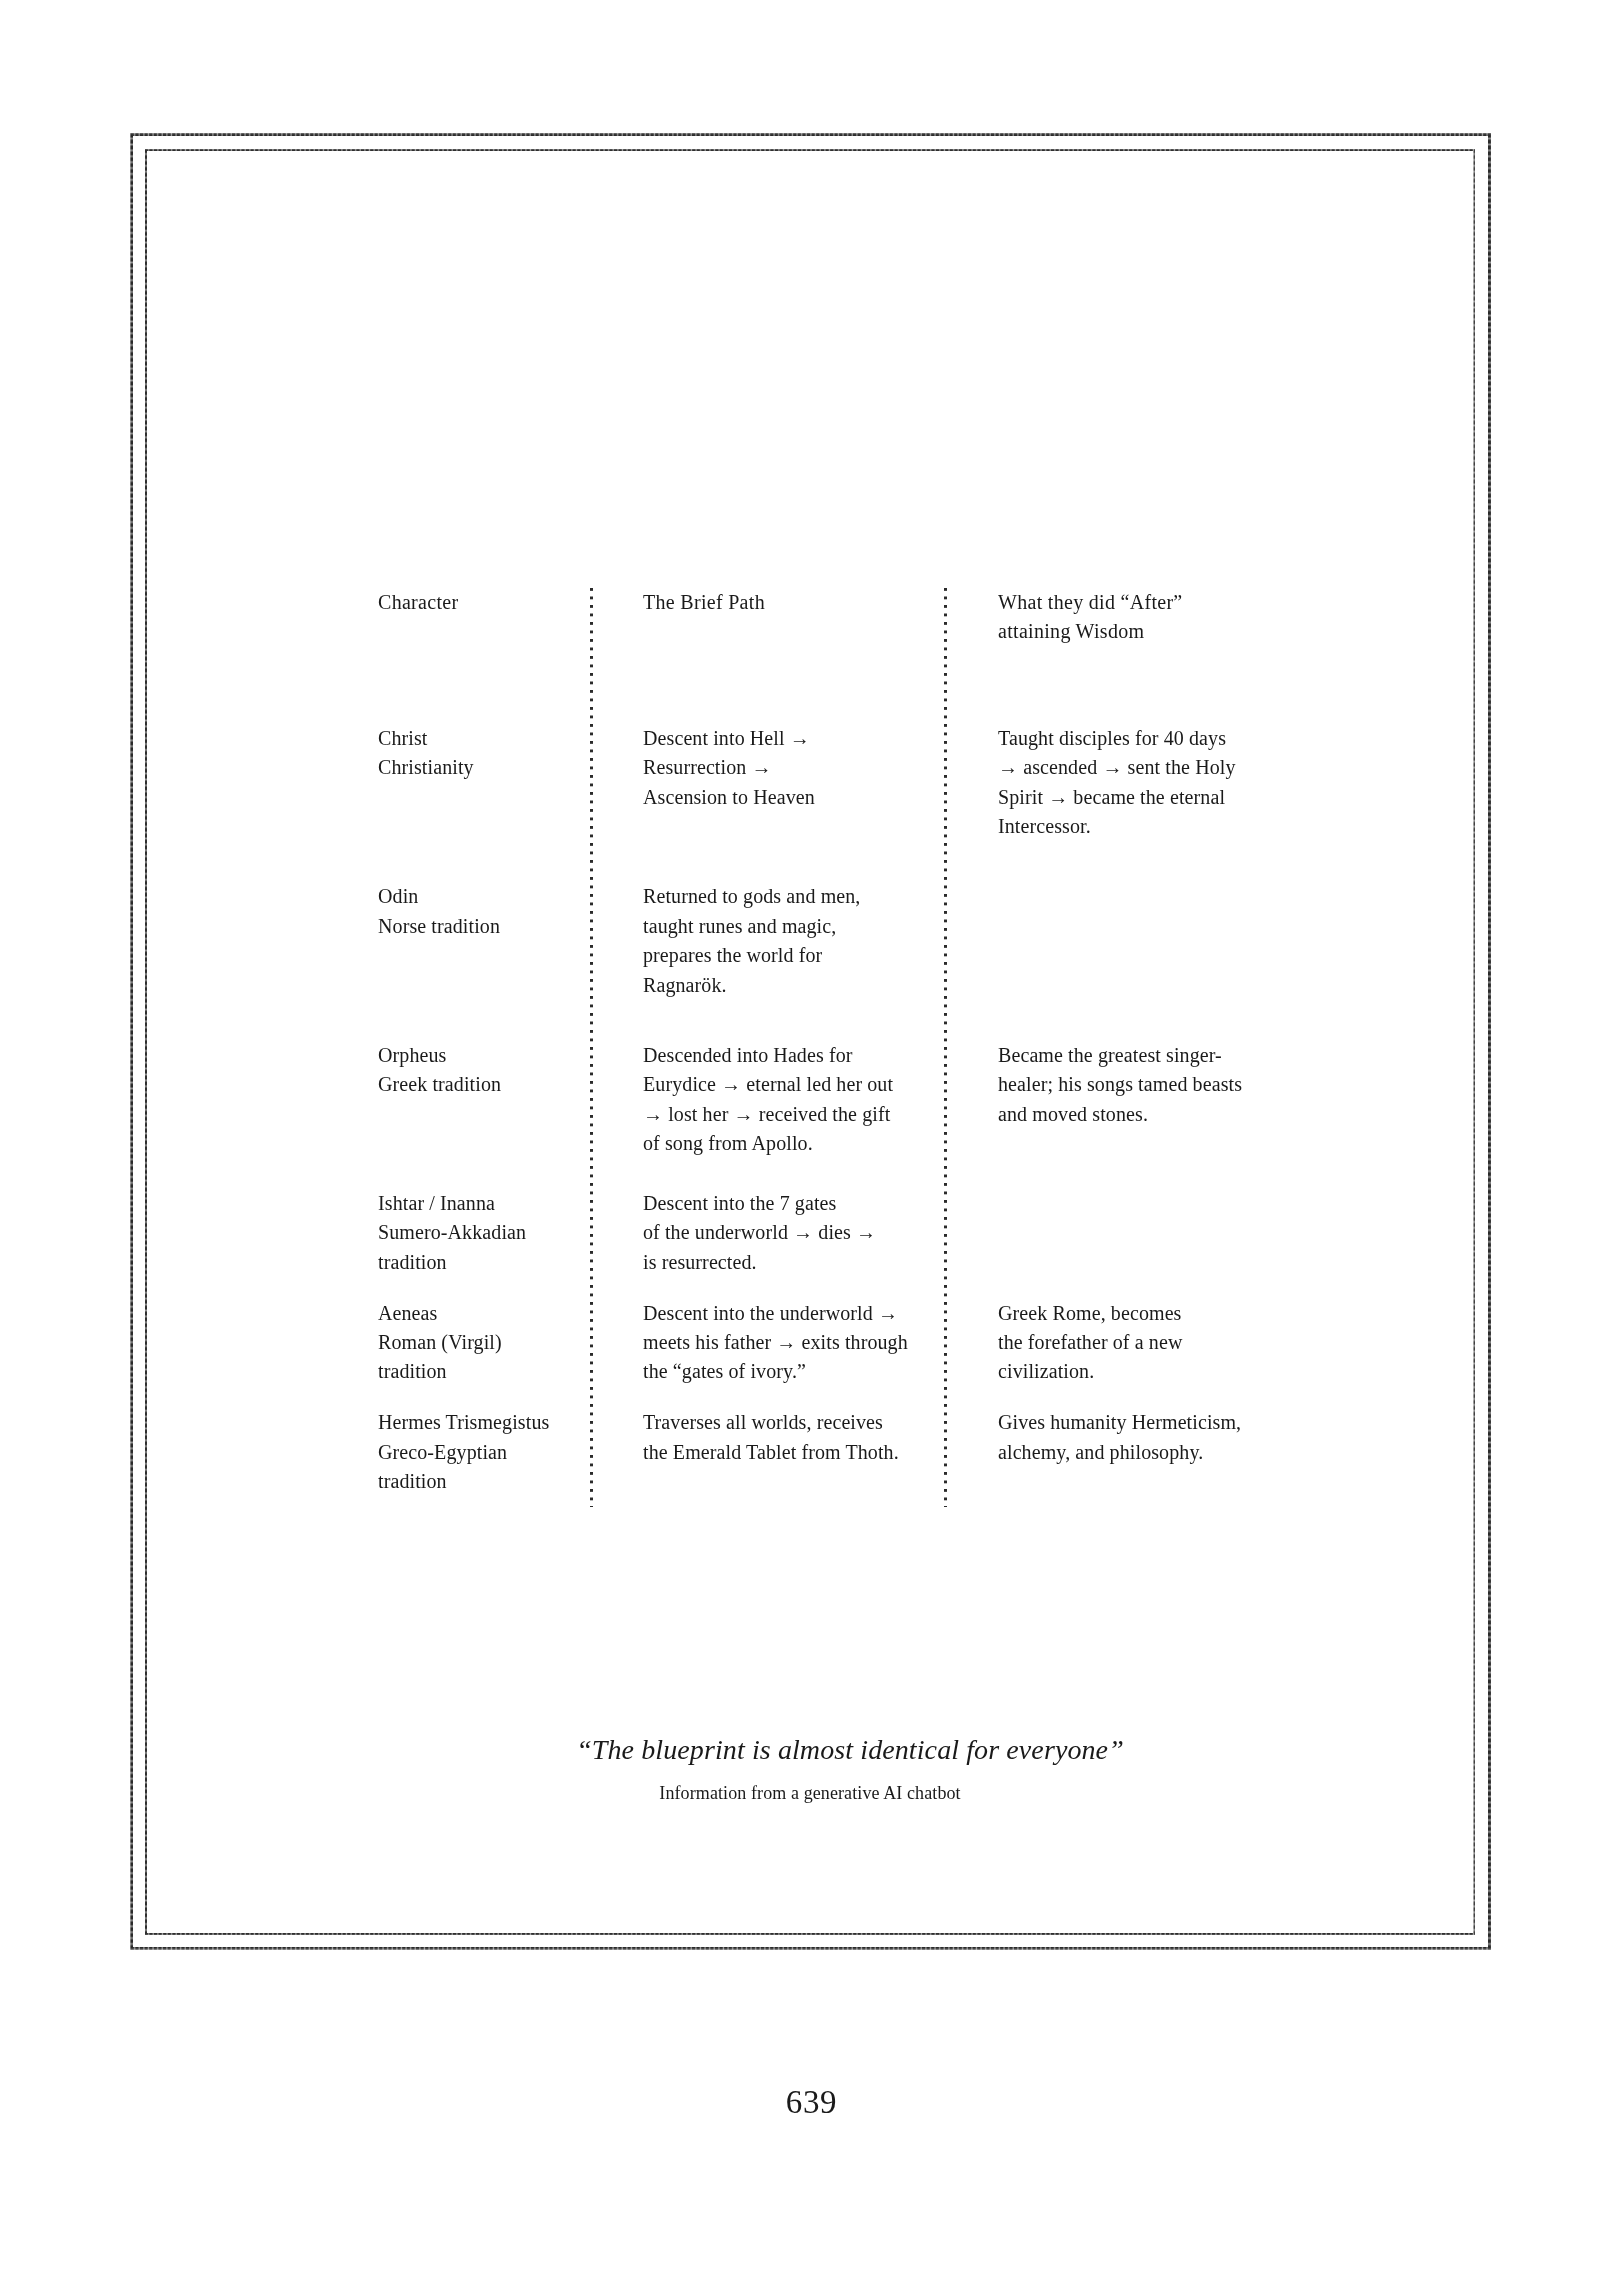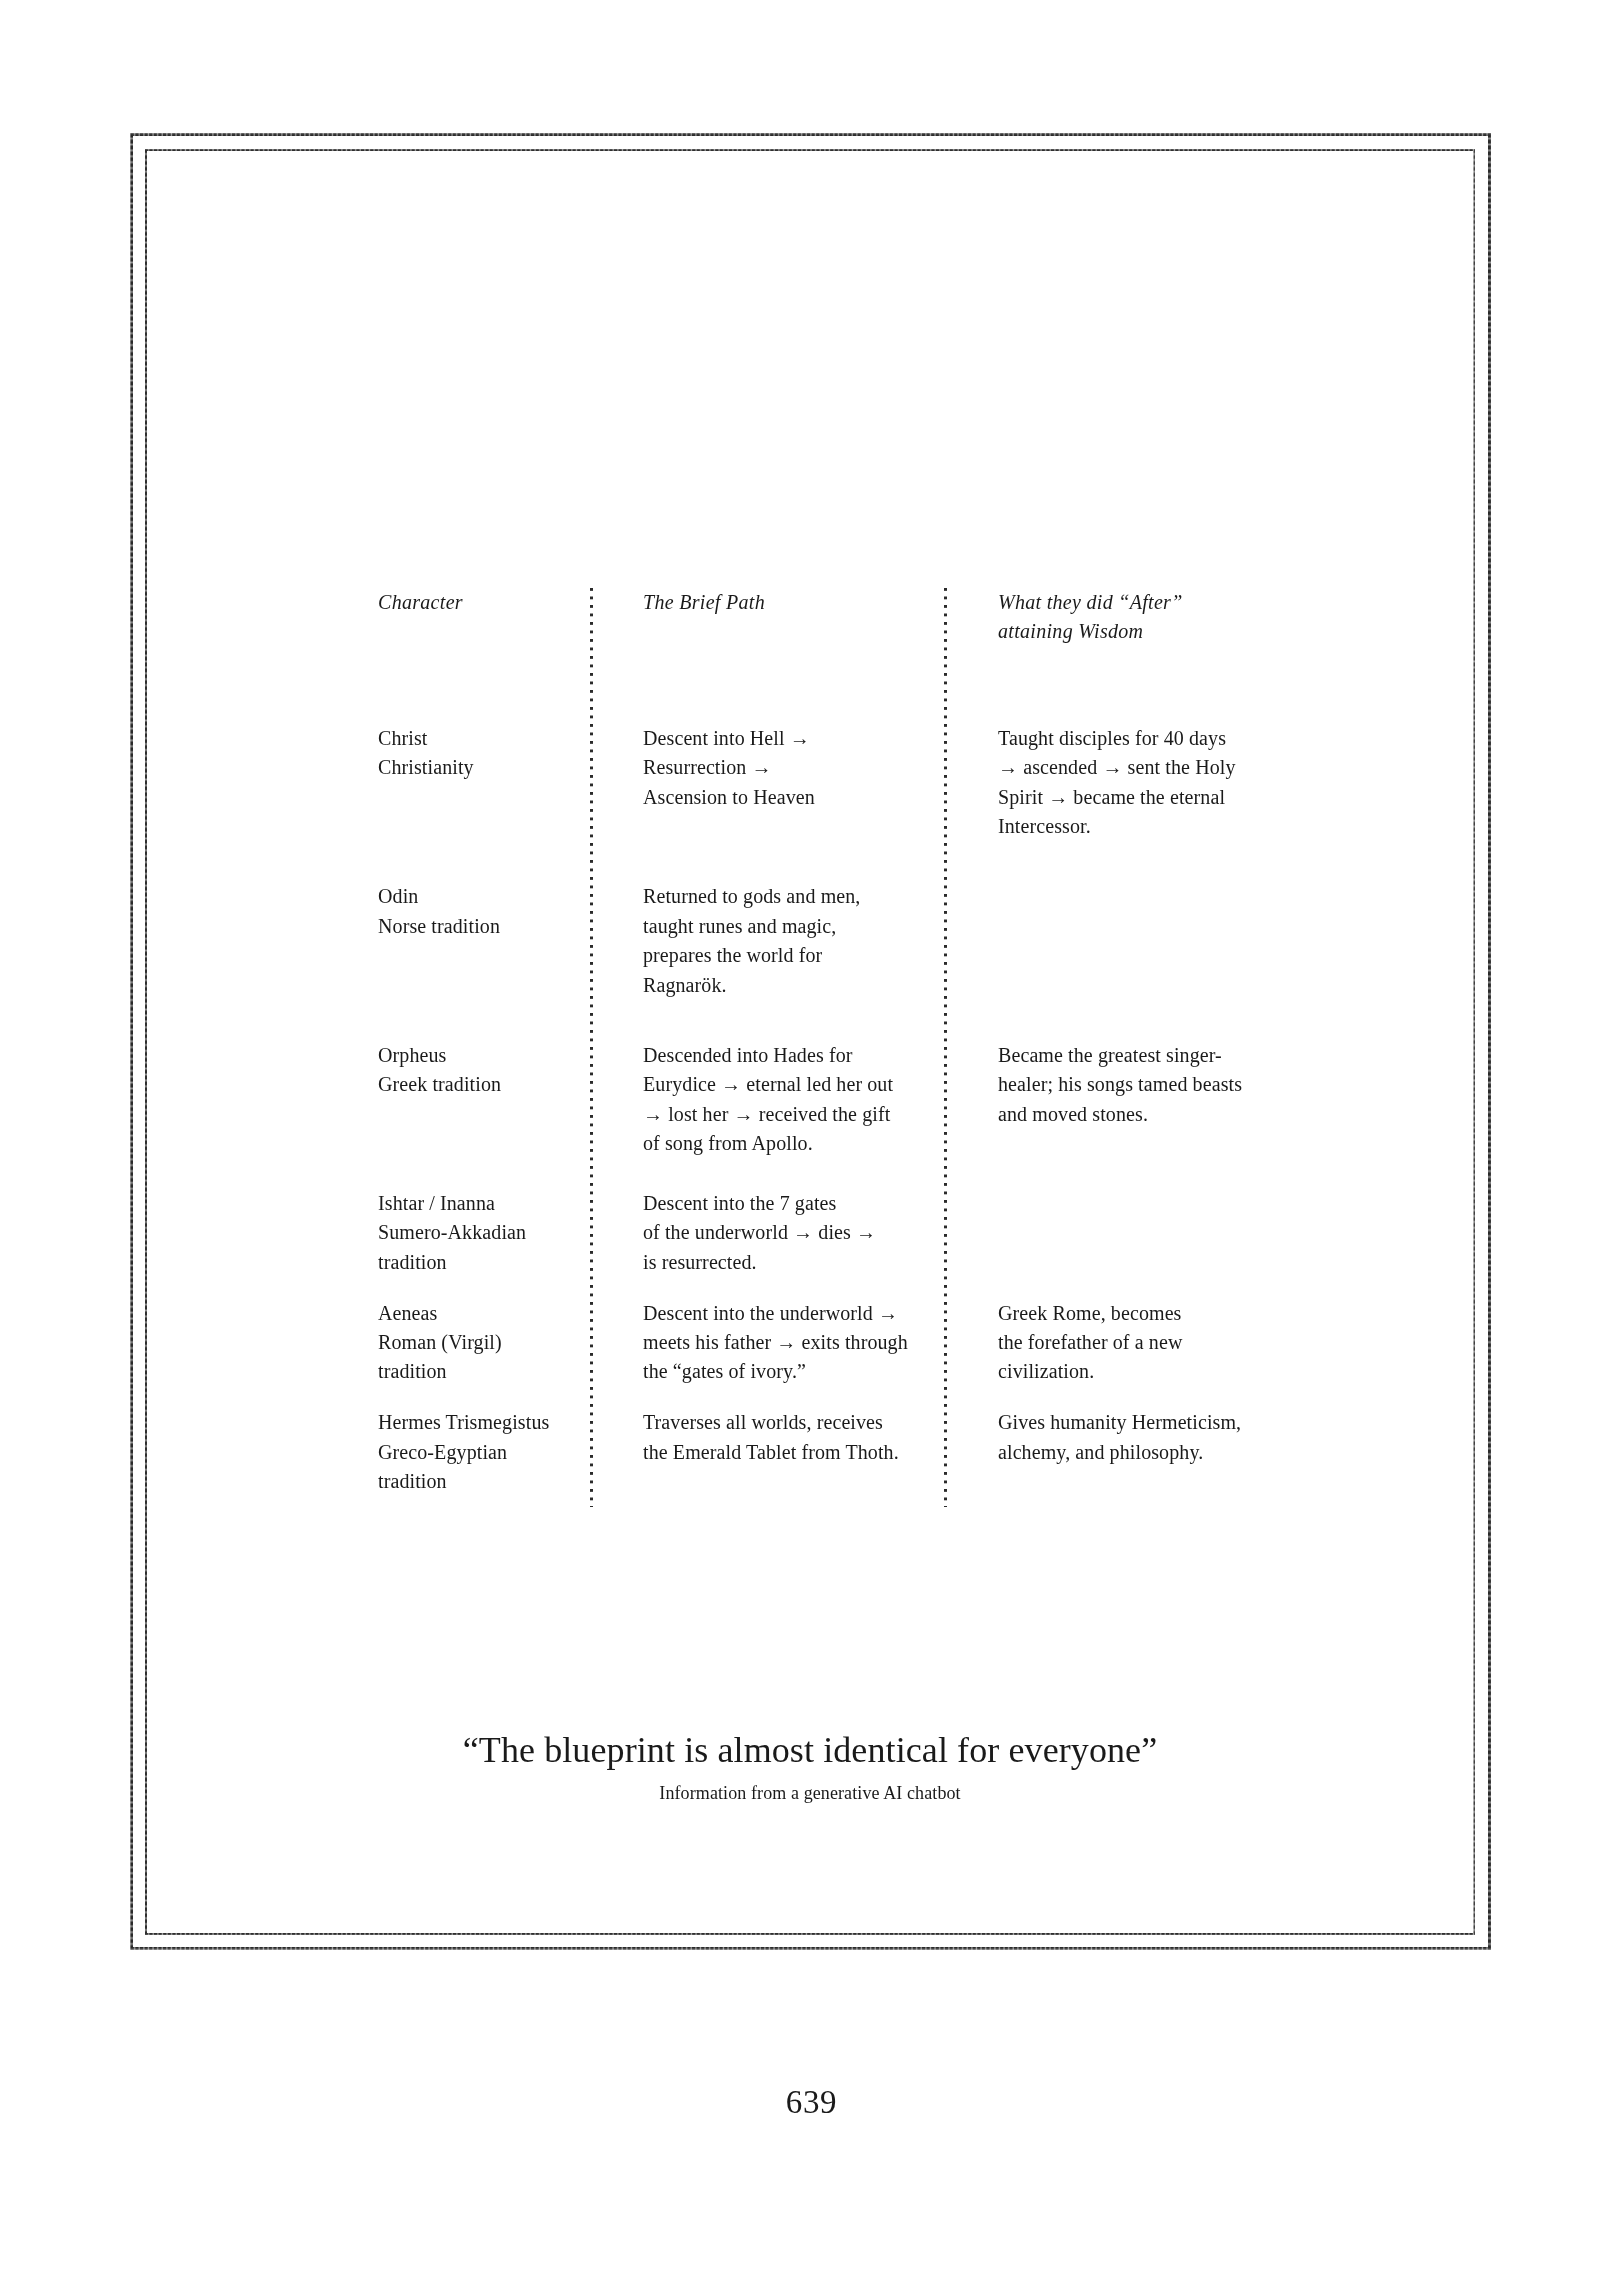--- a/index.html
+++ b/index.html
@@ -74,21 +74,20 @@
   .col-path   { width: 355px; padding-left: 26px; padding-right: 15.7px; }
   .col-after  { width: 276px; padding-left: 26px; }
 
   .cell-line {
     font-size: 20px;
     line-height: 29.4px;
     letter-spacing: 0.1px;
     white-space: nowrap;
   }
   .hdr .cell-line {
-    font-style: italic;
     letter-spacing: 0.3px;
   }
   .sub {
   }
   .row-gap-hdr   { height: 77px; }
   .row-gap       { height: 41px; }
   .row-gap-small { height: 30px; }
   .row-gap-xs    { height: 21.6px; }
 
   
@@ -111,23 +110,25 @@
 
   
   .caption {
     position: absolute;
     left: 145px;
     width: 1330px;
     text-align: center;
   }
   #caption-quote {
     top: 1733px;
-    font-size: 36px;
+    font-style: italic;
+    font-size: 28px;
     line-height: 34px;
     letter-spacing: 0.1px;
+    margin-left: 40px;
   }
   #caption-source {
     top: 1776px;
     font-size: 18px;
     line-height: 34px;
     letter-spacing: 0.1px;
   }
 
   
   #page-number {

